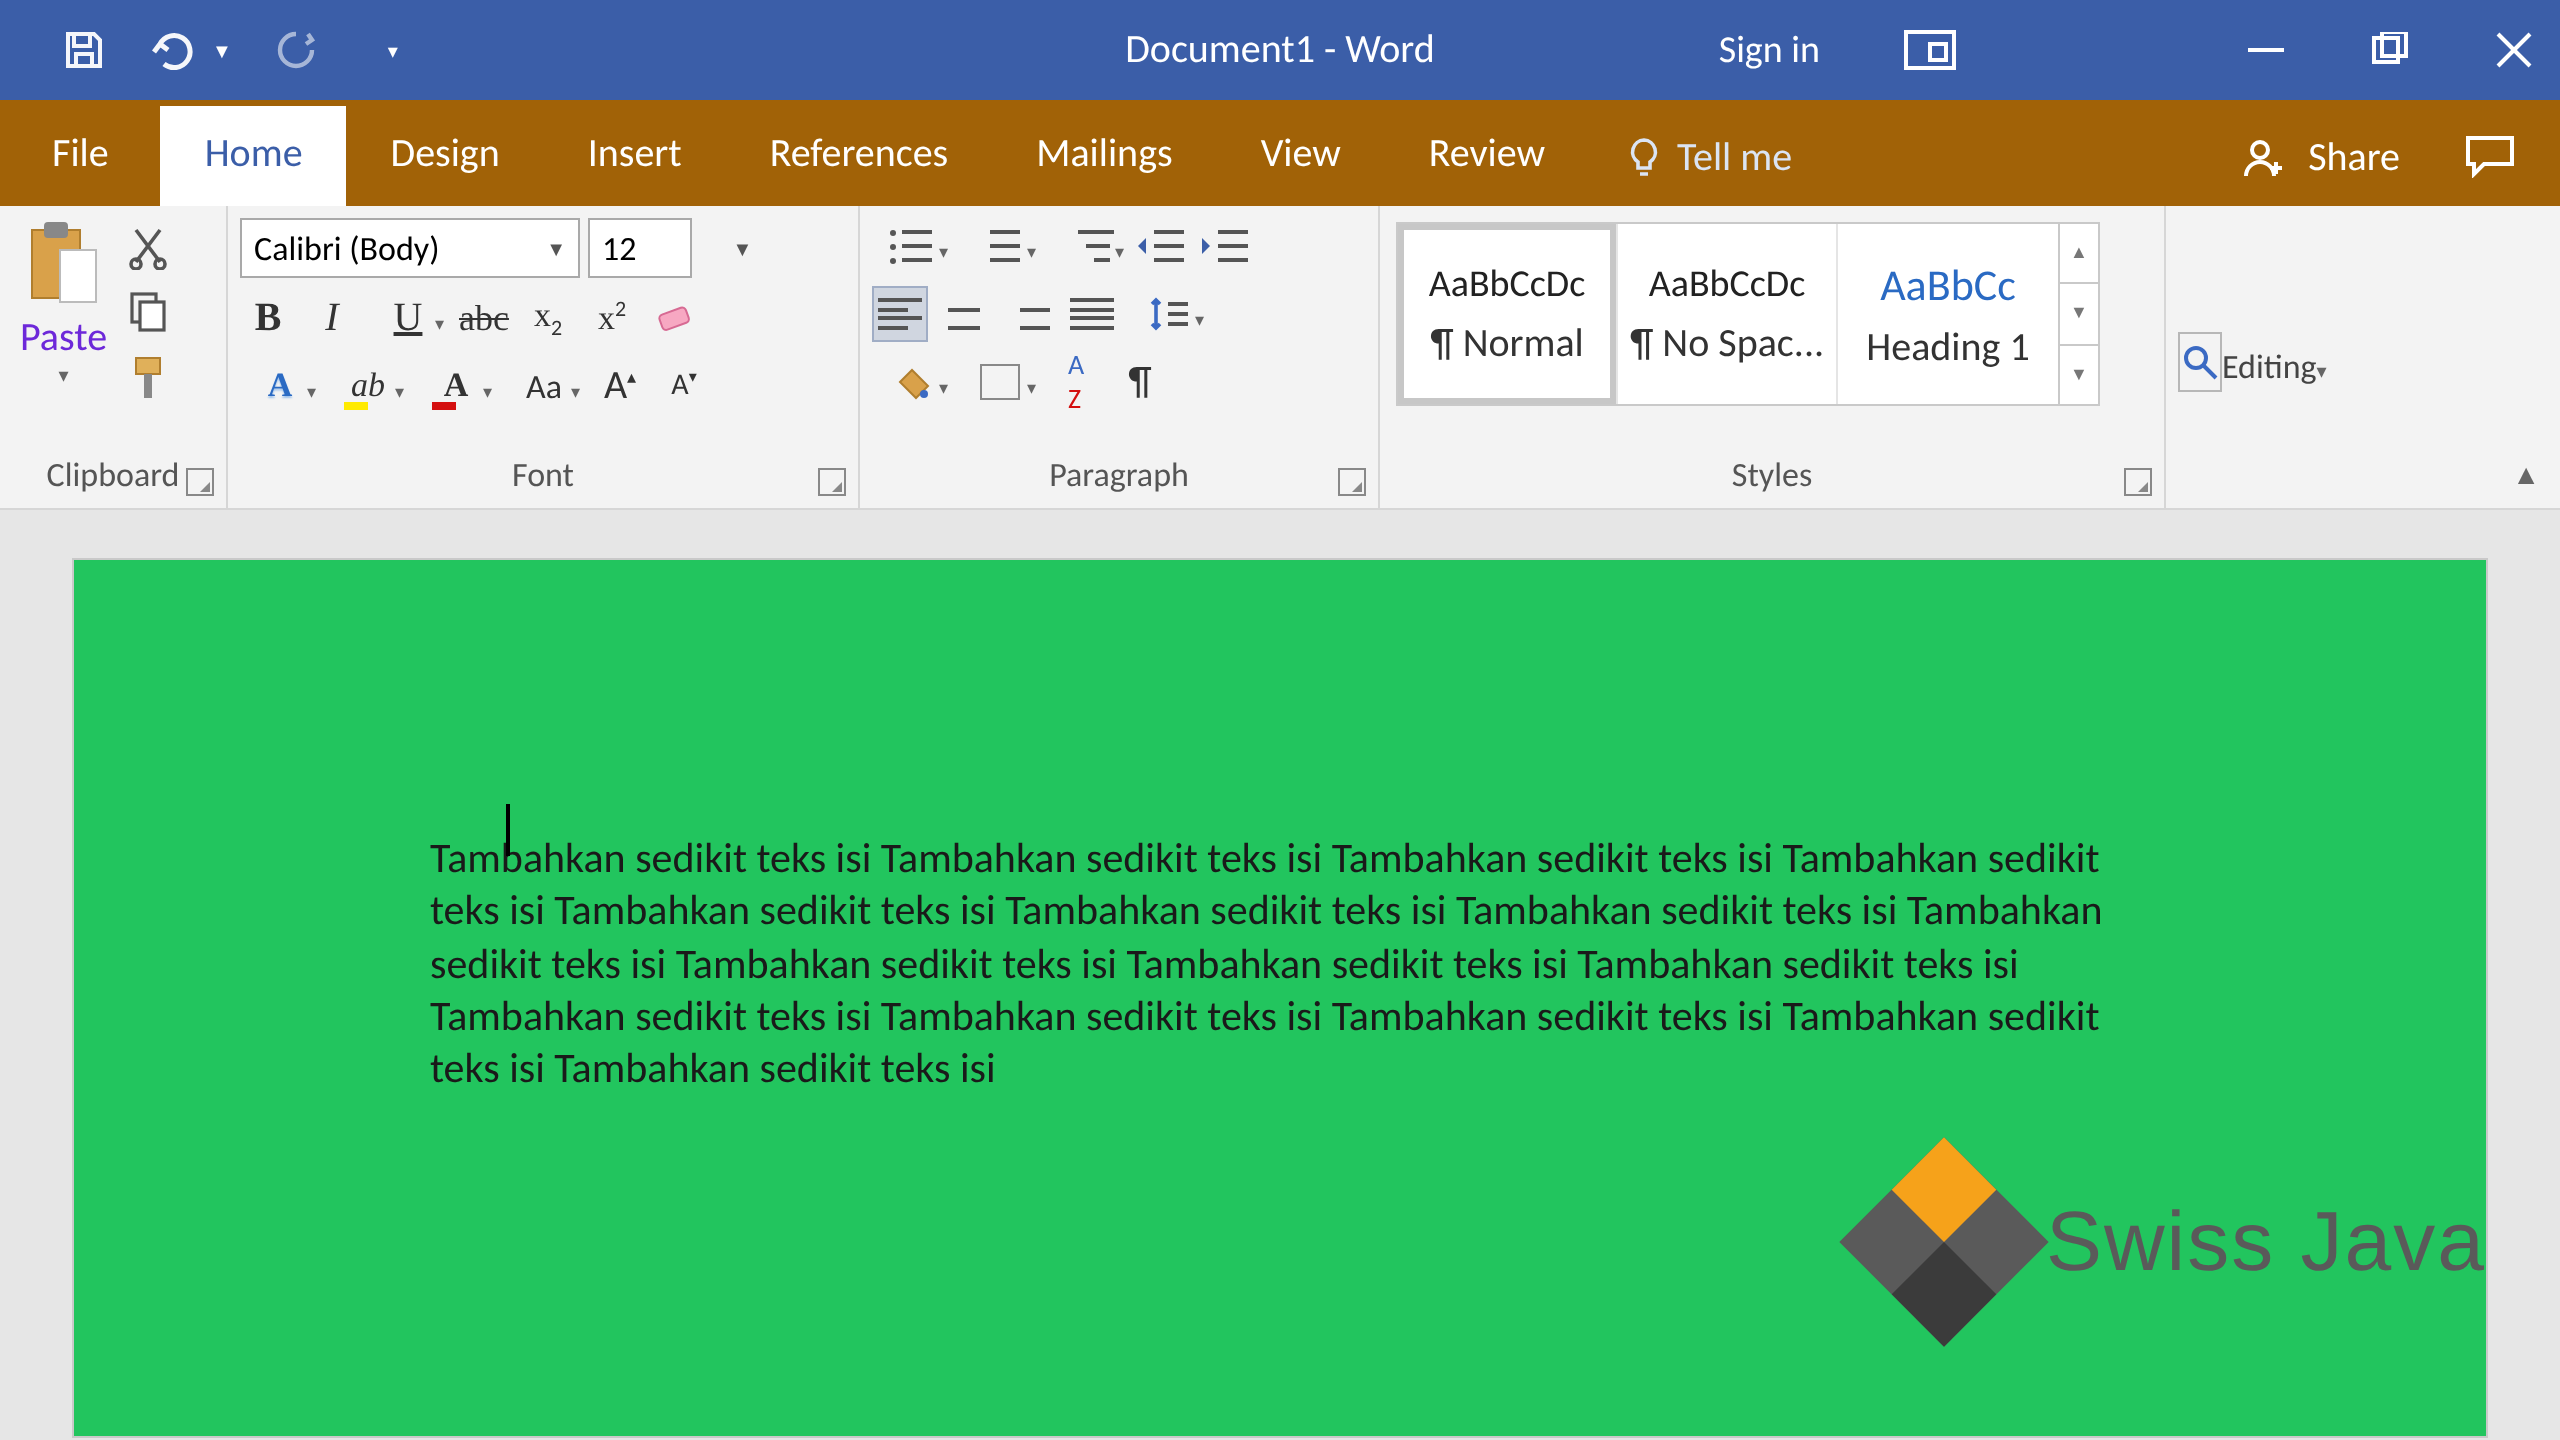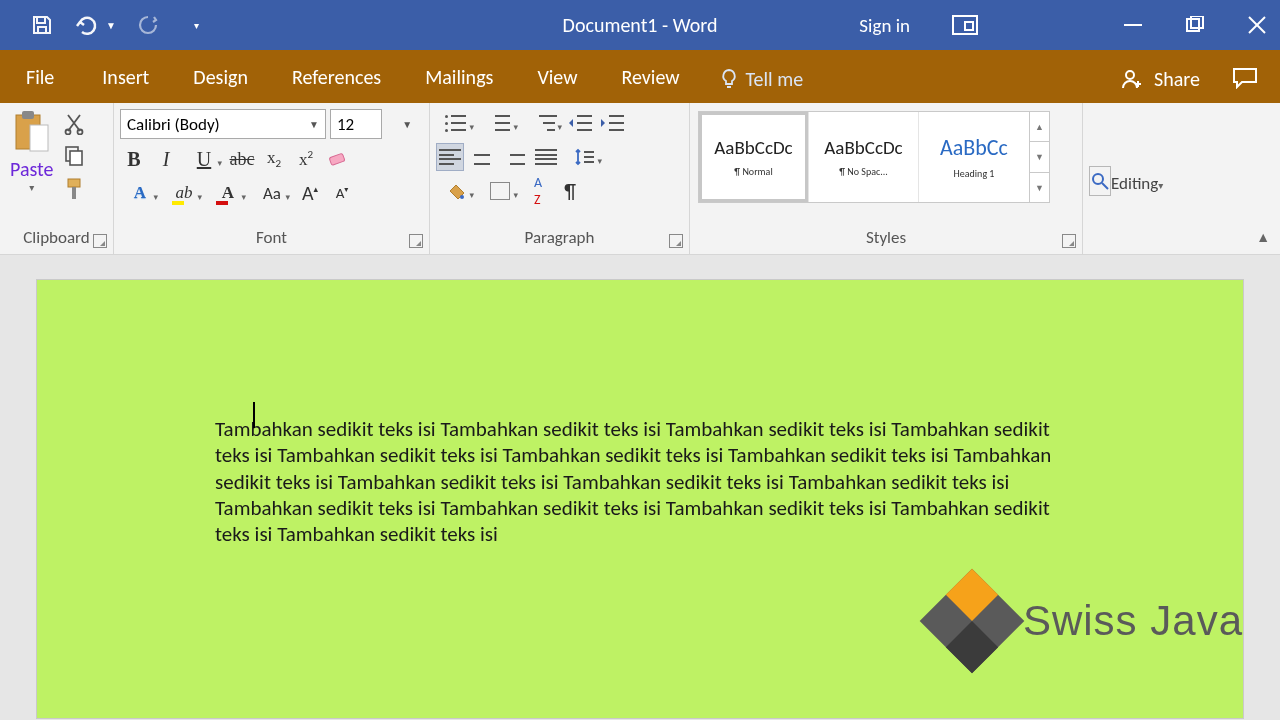--- a/index.html
+++ b/index.html
@@ -37,21 +37,21 @@
   .clipboard-body { gap: 6px; }
   .paste-col { display: flex; flex-direction: column; align-items: center; padding: 0 4px; }
   .paste-col .label { font-size: 20px; color: #6d28d9; margin-top: 2px; }
   .clip-side { display: flex; flex-direction: column; gap: 10px; padding-top: 4px; }
 
   
   .font-body { flex-direction: column; gap: 6px; }
   .font-row { display: flex; align-items: center; gap: 4px; }
   .combo { background: #fff; border: 1px solid #a9a9a9; height: 30px; display: flex; align-items: center; padding: 0 6px; font-size: 17px; }
   .combo .dd { margin-left: auto; font-size: 10px; color: #555; }
-  .font-name { width: 206px; }
+  .font-name { width: 170px; }
   .font-size { width: 52px; gap: 48px; }
   .btn { width: 28px; height: 28px; display: flex; align-items: center; justify-content: center; font-size: 17px; color: #333; }
   .btn.split { width: 40px; position: relative; }
   .btn.split::after { content: "▾"; font-size: 9px; color: #666; position: absolute; right: 2px; top: 12px; }
   .bold-i { font-family: Georgia, serif; font-weight: bold; font-size: 20px; }
   .italic-i { font-family: Georgia, serif; font-style: italic; font-size: 20px; }
   .underline-i { font-family: Georgia, serif; text-decoration: underline; font-size: 20px; }
   .strike-i { font-family: Georgia, serif; text-decoration: line-through; font-size: 18px; }
   .sub-i { font-family: Georgia, serif; }
   .sub-i sub { font-size: 11px; }
@@ -79,34 +79,34 @@
   .align-ico span { display: block; height: 2px; background: #555; }
   .shade-box { width: 20px; height: 18px; border: 1px solid #888; }
 
   
   .styles-body { padding: 8px 8px 0 8px; }
   .styles-gallery { display: flex; border: 1px solid #c9c9c9; background: #fff; }
   .style-card { width: 110px; height: 90px; border-right: 1px solid #e5e5e5; display: flex; flex-direction: column; align-items: center; justify-content: center; gap: 6px; }
   .style-card.selected { box-shadow: inset 0 0 0 3px #c7c7c7; }
   .style-preview { font-family: Calibri, sans-serif; font-size: 19px; color: #222; }
   .style-preview.heading { color: #2a6ac3; font-size: 22px; }
-  .style-label { font-size: 10px; color: #333; }
+  .style-label { font-size: 20px; color: #333; }
   .gallery-scroll { width: 20px; display: flex; flex-direction: column; border-left: 1px solid #c9c9c9; }
   .gallery-scroll div { flex: 1; display: flex; align-items: center; justify-content: center; font-size: 9px; color: #777; border-bottom: 1px solid #c9c9c9; }
 
   
   .editing-body { flex-direction: row; align-items: center; padding-top: 10px; }
   .find-box { width: 36px; height: 30px; border: 1px solid #b7b7b7; display: flex; align-items: center; justify-content: center; margin-bottom: 6px; }
   .editing-label { font-size: 17px; color: #444; }
 
   .collapse { position: absolute; right: 10px; bottom: 8px; font-size: 14px; color: #666; }
 
   
   .doc-area { padding: 24px 36px 0 36px; }
-  .page { background: #bef264; border: 1px solid #c9c9c9; height: 440px; padding: 136px 168px 0 178px; position: relative; }
+  .page { background: #22c55e; border: 1px solid #c9c9c9; height: 440px; padding: 136px 168px 0 178px; position: relative; }
   .cursor { position: absolute; left: 216px; top: 122px; width: 2px; height: 26px; background: #000; }
   .body-text { font-family: Calibri, sans-serif; font-size: 21px; color: #1a1a1a; line-height: 1.25; }
 
   .watermark { position: absolute; right: 0; bottom: 60px; display: flex; align-items: center; gap: 14px; }
   .wm-logo { width: 74px; height: 74px; transform: rotate(45deg); background: #5a5a5a; position: relative; }
   .wm-logo::before { content: ""; position: absolute; left: 0; top: 0; width: 37px; height: 37px; background: #f6a21a; }
   .wm-logo::after { content: ""; position: absolute; right: 0; bottom: 0; width: 37px; height: 37px; background: #3b3b3b; }
   .wm-text { font-family: Verdana, sans-serif; font-size: 42px; color: #5a5a5a; letter-spacing: 1px; }
 
   svg { display: block; }
@@ -162,22 +162,23 @@
         <svg width="18" height="18">
           <line x1="1" y1="1" x2="17" y2="17" stroke="#fff" stroke-width="2"></line>
           <line x1="17" y1="1" x2="1" y2="17" stroke="#fff" stroke-width="2"></line>
         </svg>
       </div>
   </div>
 </div>
 
 <div class="tabsbar">
   <div class="tab file">File</div>
+  <div class="tab active">Home</div>
+  <div class="tab">Design</div>
   <div class="tab">Insert</div>
-  <div class="tab">Design</div>
   <div class="tab">References</div>
   <div class="tab">Mailings</div>
   <div class="tab">View</div>
   <div class="tab">Review</div>
   <div class="tellme">
     <svg width="18" height="22" viewBox="0 0 18 22">
         <path fill="none" stroke="#dbe4f3" stroke-width="1.8" d="M9 2a6 6 0 0 1 3 11v3H6v-3A6 6 0 0 1 9 2z M7 19h4"></path>
       </svg>
     <span>Tell me</span>
   </div>

